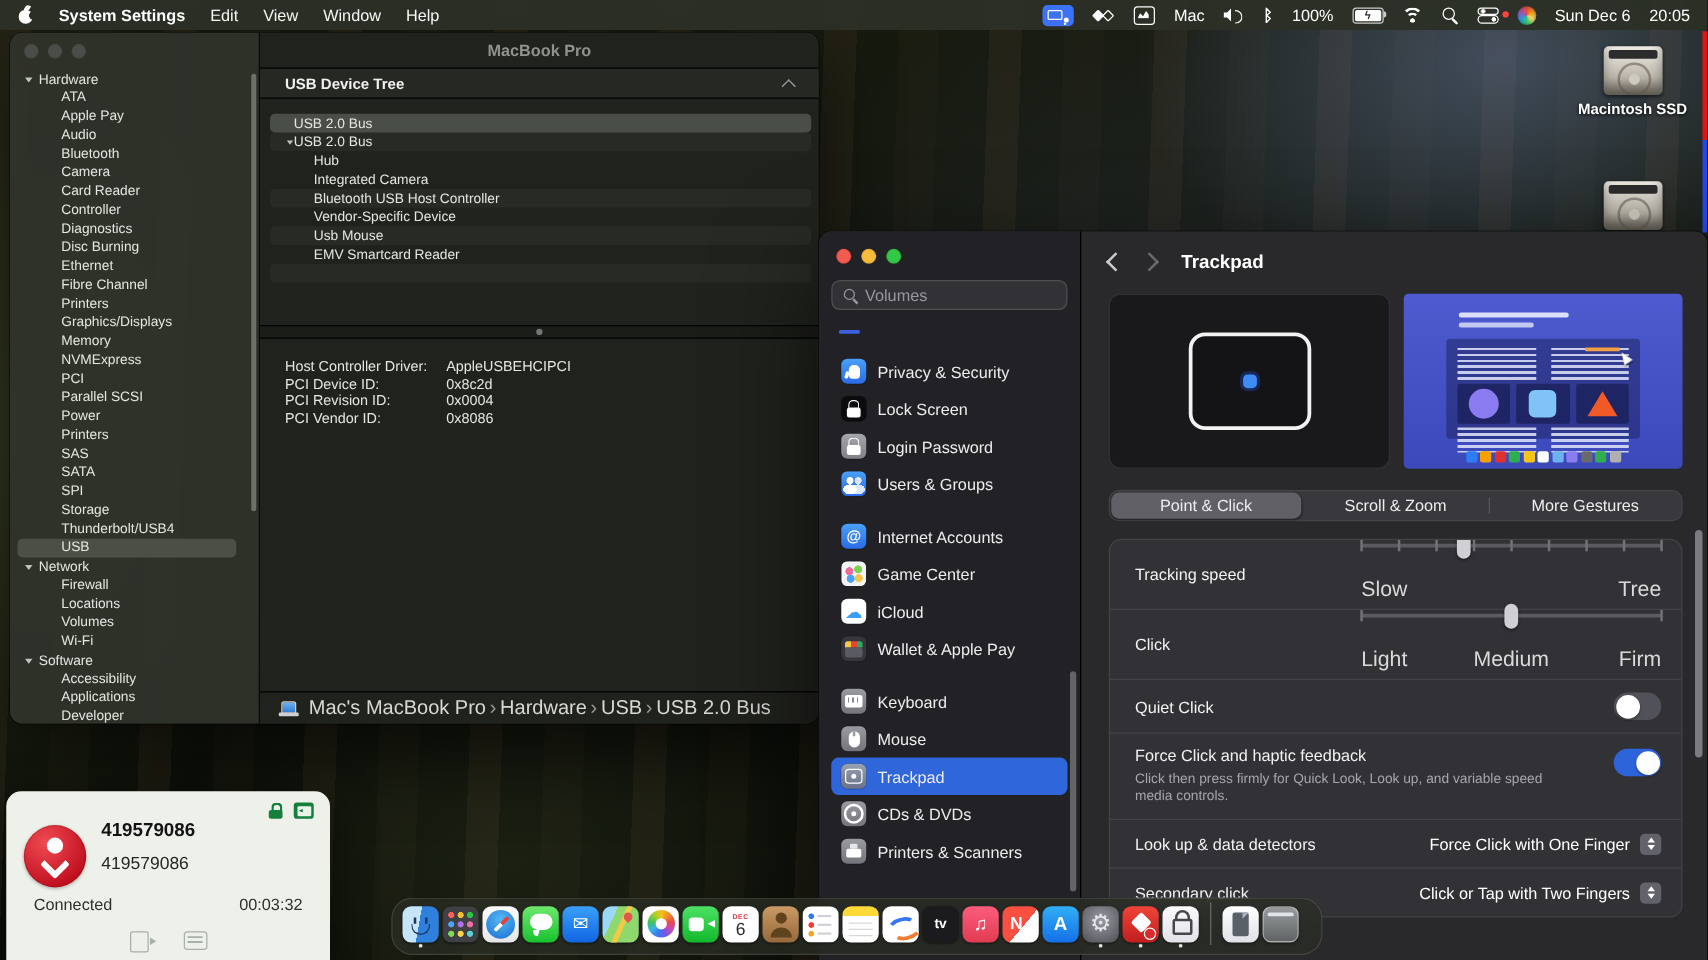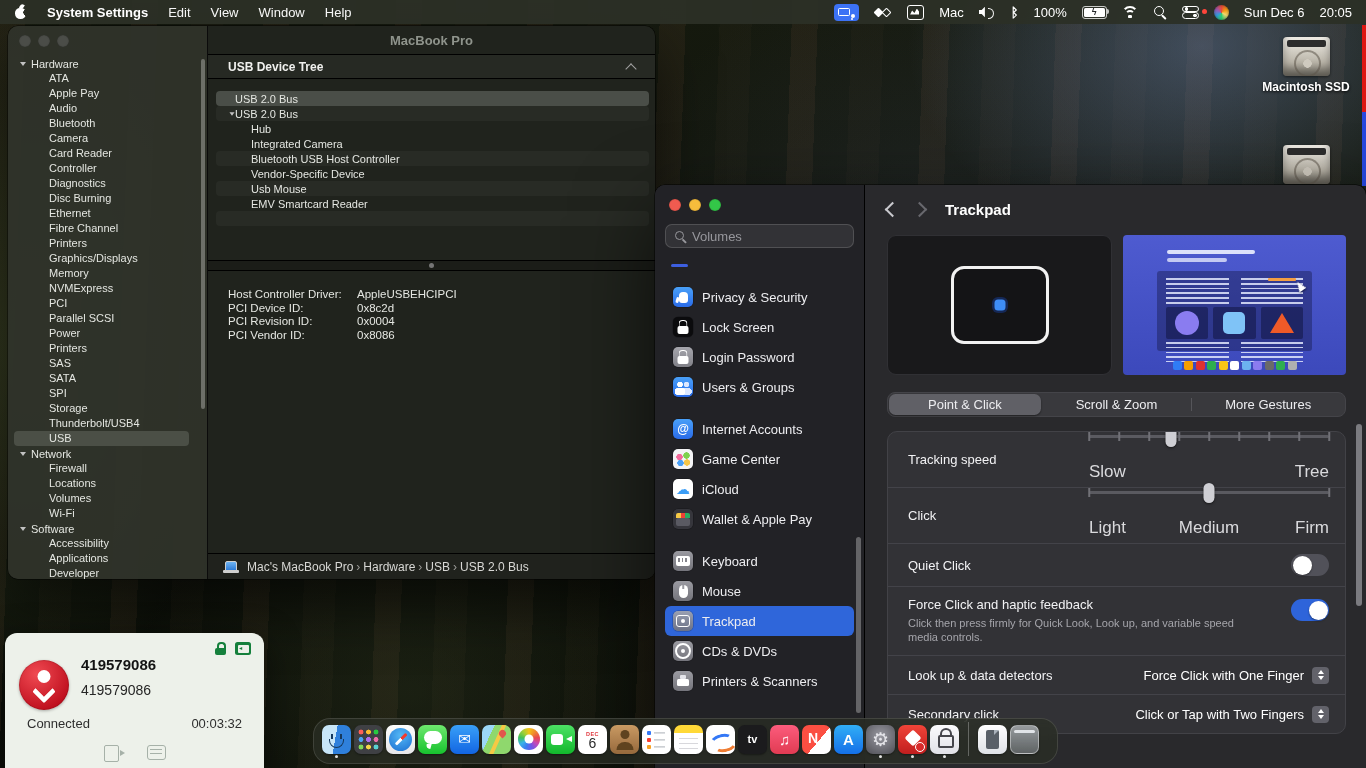--- a/index.html
+++ b/index.html
@@ -86,21 +86,21 @@
   .t-row.stripe{background:rgba(255,255,255,.04)}
   .t-row.sel{background:#4a4e48}
   .t-chv{display:inline-flex;align-items:center;justify-content:center;width:13px;flex:none}
   .t-chv .tri-down{transform:scale(.85)}
   .si-split{height:9px;background:#1b1d18;border-top:1px solid #000;border-bottom:1px solid #000;display:flex;align-items:center;justify-content:center}
   .si-split i{width:5px;height:5px;border-radius:50%;background:#757575}
   .si-details{flex:1;padding:17px 14px 0 20px;font-size:11.5px;line-height:13.5px}
   .si-dhead{font-weight:bold;font-size:12px;margin-bottom:15px}
   .d-row{display:flex}
   .d-lbl{width:129px;flex:none}
-  .si-crumbbar{height:25px;border-top:1px solid #000;background:#20221d;display:flex;align-items:center;gap:8px;padding:0 15px;font-size:12px;color:#d8d8d5;margin-top:auto}
+  .si-crumbbar{height:25px;border-top:1px solid #000;background:#20221d;display:flex;align-items:center;gap:8px;padding:0 15px;font-size:16px;color:#d8d8d5;margin-top:auto}
   .lap-ic{position:relative;width:16px;height:12px;flex:none}
   .lap-ic::before{content:"";position:absolute;left:2px;top:0;width:10px;height:8px;background:linear-gradient(#6db3f2,#2f7cd6);border:1px solid #cfcfcf;border-radius:2px 2px 0 0}
   .lap-ic::after{content:"";position:absolute;left:0;bottom:0;width:16px;height:2.5px;background:#cfcfcf;border-radius:1px}
   .crumb-sep{color:#9a9a97;margin:0 3px}
 
   
   .win-ad{position:absolute;left:5px;top:633px;width:259px;height:135px;background:#edf1ea;border-radius:12px 12px 0 0;box-shadow:0 10px 34px rgba(0,0,0,.5);z-index:12;color:#1c1c1c}
   .ad-badges{position:absolute;top:9px;right:13px;display:flex;gap:9px;align-items:center}
   .ad-lock{position:relative;width:11px;height:13px}
   .ad-lock::before{content:"";position:absolute;left:2px;top:0;width:5px;height:6px;border:2px solid #15803c;border-bottom:none;border-radius:4px 4px 0 0}

